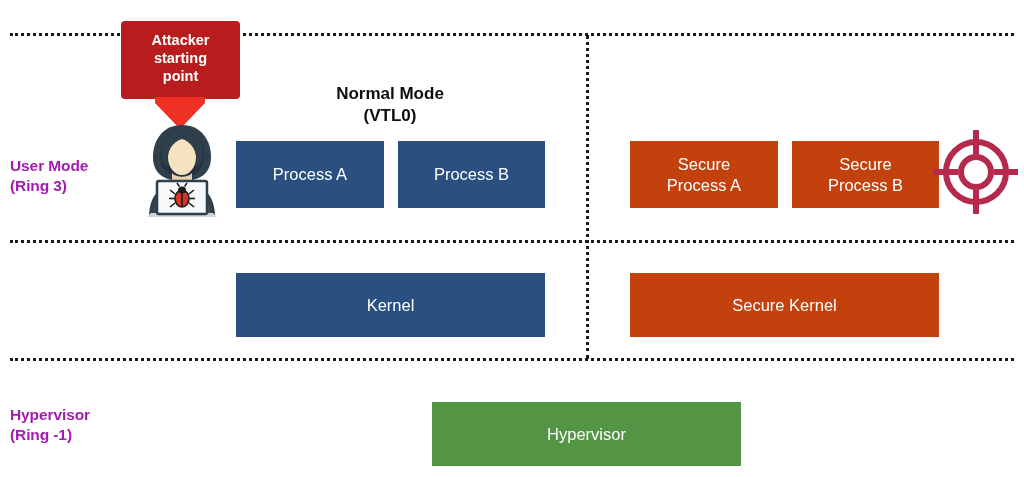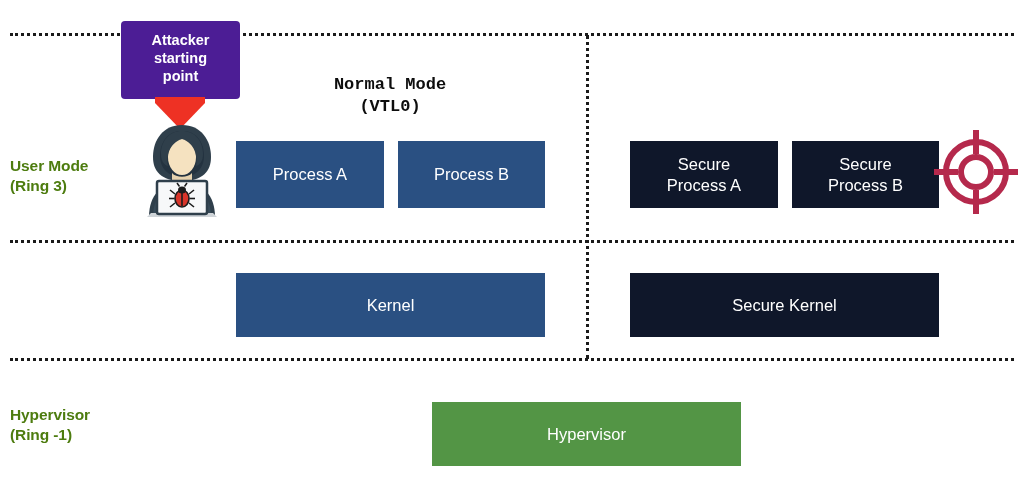--- a/index.html
+++ b/index.html
@@ -31,21 +31,21 @@
     width: 0;
     border-left: 3px dotted #1a1a1a;
   }
 
   
   .row-label {
     position: absolute;
     left: 10px;
     font-size: 15.5px;
     font-weight: bold;
-    color: #4d7c0f;
+    color: #a21caf;
     line-height: 1.32;
     letter-spacing: -0.1px;
     white-space: pre-line;
   }
 
   
   .col-header {
     position: absolute;
     text-align: center;
     font-size: 17px;
@@ -62,31 +62,31 @@
     align-items: center;
     justify-content: center;
     text-align: center;
     color: #ffffff;
     font-size: 16.5px;
     line-height: 1.25;
     white-space: pre-line;
     box-sizing: border-box;
   }
   .block.normal   { background: #2a5082; }
-  .block.secure   { background: #0f172a; }
+  .block.secure   { background: #c2410c; }
   .block.hyper    { background: #539545; }
 
   
   #attacker-callout {
     position: absolute;
     left: 121px;
     top: 21px;
     width: 119px;
     height: 78px;
-    background: #4c1d95;
+    background: #b91c1c;
     border-radius: 4px;
     display: flex;
     align-items: center;
     justify-content: center;
     text-align: center;
     color: #ffffff;
     font-size: 14.5px;
     font-weight: bold;
     line-height: 1.22;
     white-space: pre-line;
@@ -120,21 +120,21 @@
 </head>
 <body>
 
 <div id="canvas">
 
   <div class="hrule" style="top:33px;"></div>
   <div class="hrule" style="top:240px;"></div>
   <div class="hrule" style="top:358px;"></div>
   <div class="vrule" style="left:586px; top:35px; height:324px;"></div>
 
-  <div class="col-header" style="left:245px; top:74px; width:290px;font-family:Liberation Mono, monospace;">Normal Mode
+  <div class="col-header" style="left:245px; top:83px; width:290px;">Normal Mode
 (VTL0)</div>
 
 
   <div class="row-label" style="top:156px;">User Mode
 (Ring 3)</div>
 
 
   <div class="row-label" style="top:405px;">Hypervisor
 (Ring -1)</div>
 

